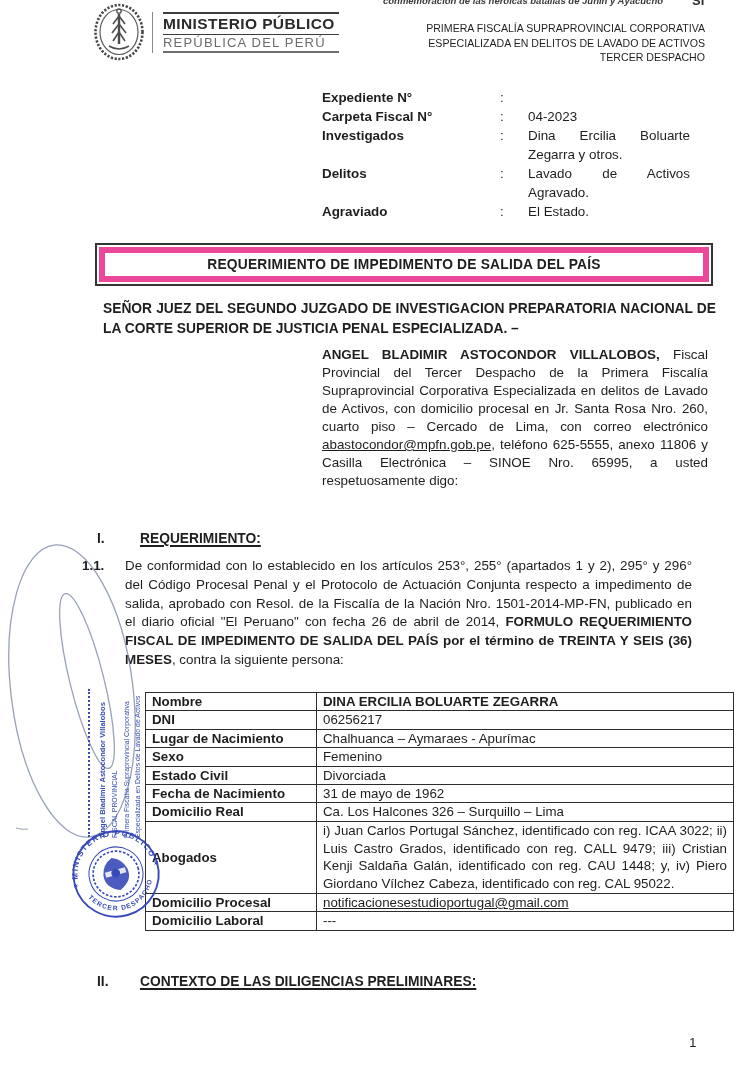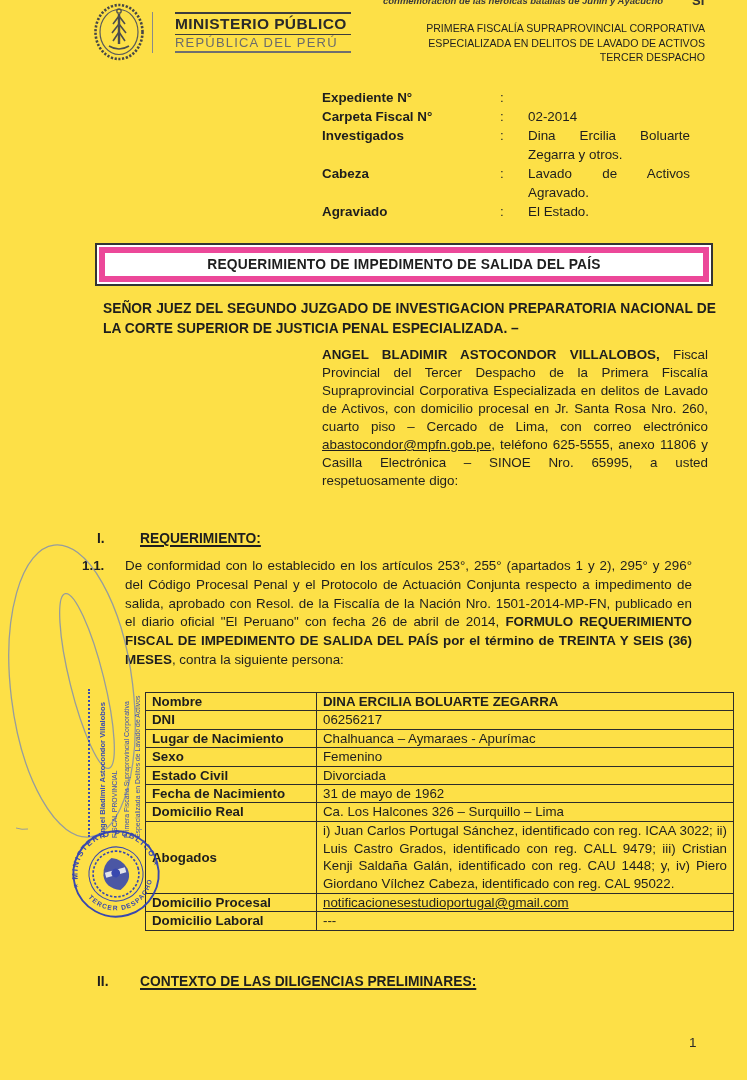--- a/index.html
+++ b/index.html
@@ -1,26 +1,26 @@
 <!DOCTYPE html>
 <html><head>
 <meta charset="utf-8">
 <style>
   html,body{margin:0;padding:0;background:#e8e8e8;}
   .page{
-    position:relative;width:747px;height:1080px;background:#fde047;
+    position:relative;width:747px;height:1080px;background:#ffffff;
     margin:0 auto;overflow:hidden;
     font-family:"Liberation Sans", sans-serif;color:#1e1e1e;
   }
   
   .cutline{position:absolute;left:383px;top:-5px;font-size:9.5px;font-style:italic;font-weight:bold;color:#3a3a3a;white-space:nowrap;}
   .cutfrag{position:absolute;left:692px;top:-7px;font-size:13px;font-weight:bold;color:#333;}
   
   .logo{position:absolute;left:93px;top:2px;}
-  .brand{position:absolute;left:152px;top:12px;border-left:1.5px solid #8a8a8a;padding-left:22px;}
+  .brand{position:absolute;left:152px;top:12px;border-left:1.5px solid #8a8a8a;padding-left:10px;}
   .brand-title{font-size:15.5px;font-weight:bold;letter-spacing:.4px;color:#2a2a2a;
     border-top:2.5px solid #3d3d3d;border-bottom:1.5px solid #3d3d3d;padding:1px 4px 1px 0;}
   .brand-sub{font-size:13px;color:#6b6b6b;letter-spacing:1.2px;border-bottom:2px solid #6f6f6f;padding:0 4px 1px 0;}
   .office{position:absolute;right:42px;top:21px;text-align:right;font-size:10.6px;line-height:14.5px;color:#1f1f1f;}
   
   .case-info{position:absolute;left:322px;top:88px;width:386px;font-size:13.4px;line-height:19px;}
   .ci-row{display:flex;align-items:flex-start;}
   .ci-label{width:178px;font-weight:bold;flex:none;}
   .ci-colon{width:28px;flex:none;color:#2a2a2a;}
   .ci-value{width:162px;flex:none;text-align:justify;}
@@ -88,29 +88,29 @@
   </div>
 
   <div class="case-info">
     <div class="ci-row">
       <span class="ci-label">Expediente N°</span>
       <span class="ci-colon">:</span>
     </div>
     <div class="ci-row">
       <span class="ci-label">Carpeta Fiscal N°</span>
       <span class="ci-colon">:</span>
-      <span class="ci-value">02-2014</span>
+      <span class="ci-value">04-2023</span>
     </div>
     <div class="ci-row">
       <span class="ci-label">Investigados</span>
       <span class="ci-colon">:</span>
       <span class="ci-value">Dina Ercilia Boluarte Zegarra y otros.</span>
     </div>
     <div class="ci-row">
-      <span class="ci-label">Cabeza</span>
+      <span class="ci-label">Delitos</span>
       <span class="ci-colon">:</span>
       <span class="ci-value">Lavado de Activos Agravado.</span>
     </div>
     <div class="ci-row">
       <span class="ci-label">Agraviado</span>
       <span class="ci-colon">:</span>
       <span class="ci-value">El Estado.</span>
     </div>
   </div>
 

